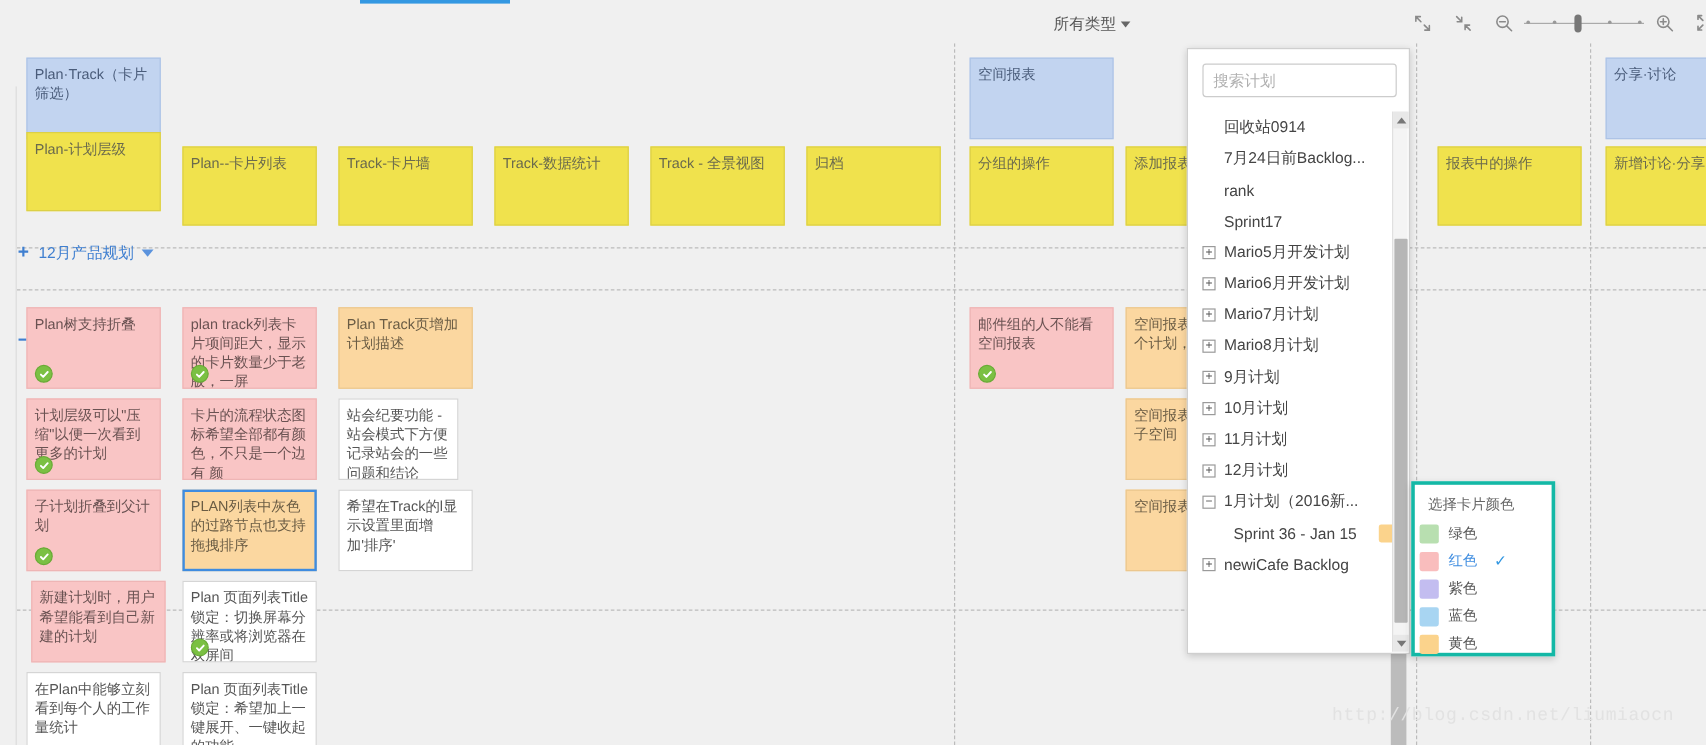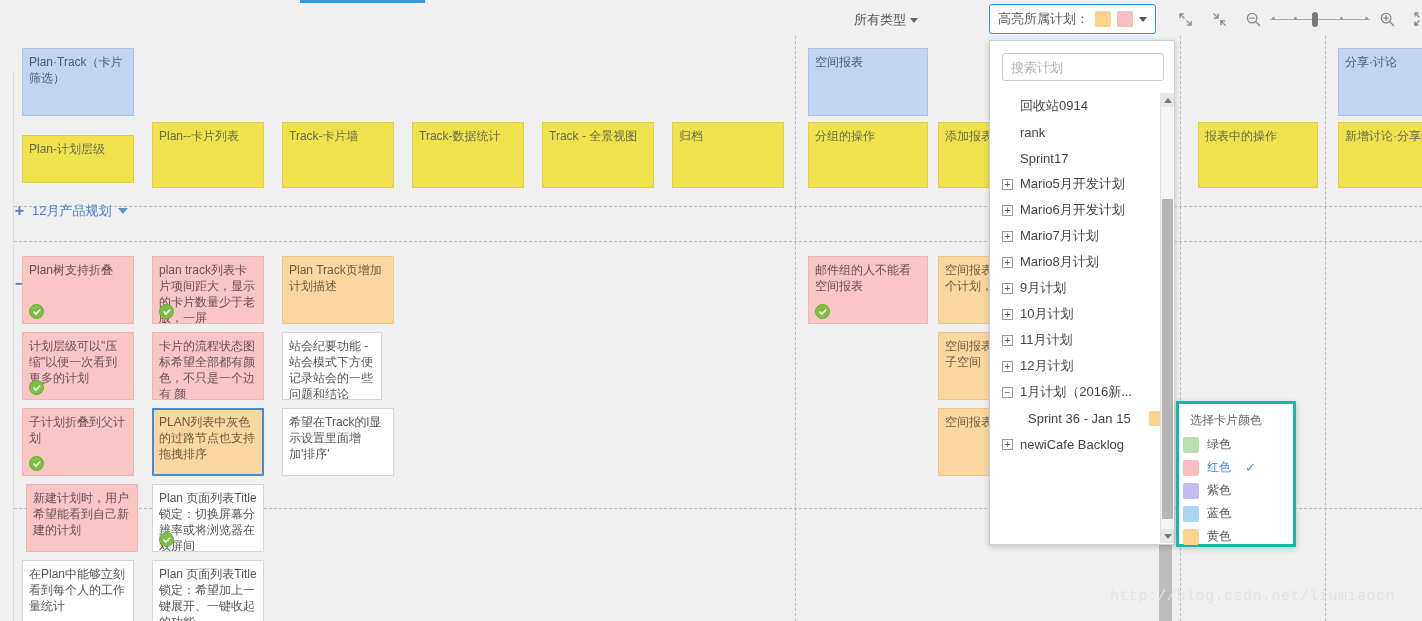--- a/index.html
+++ b/index.html
@@ -17,21 +17,21 @@
   
   .toolbar {
     position: absolute; left: 0; top: 0; width: 1422px; height: 36px;
     background: #f0f0f0;
   }
   .tab-indicator {
     position: absolute; left: 300px; top: 0; width: 125px; height: 3px;
     background: #3498e2;
   }
   .tb-type {
-    position: absolute; left: 854px; top: 11px;
+    position: absolute; left: 878px; top: 11px;
     font-size: 13px; color: #555; cursor: pointer;
     display: flex; align-items: center; gap: 4px;
   }
   .caret-down {
     display: inline-block; width: 0; height: 0;
     border-left: 4px solid transparent; border-right: 4px solid transparent;
     border-top: 5px solid #666;
   }
   .hl-plan {
     position: absolute; left: 989px; top: 4px; height: 30px;
@@ -197,26 +197,20 @@
 <div id="root">
 
   <div class="toolbar">
     <div class="tab-indicator"></div>
 
     <div class="tb-type">
       <span>所有类型</span>
       <span class="caret-down"></span>
     </div>
 
-    <div class="hl-plan">
-      <span>高亮所属计划：</span>
-      <span class="swatch" id="hl-sw-0" style="background: rgb(251, 211, 140);"></span>
-      <span class="swatch" id="hl-sw-1" style="background: rgb(249, 189, 189);"></span>
-      <span class="caret-down-sm"></span>
-    </div>
 
     <div class="tb-icons">
       <div class="tb-ico">
         <svg width="15" height="15" viewBox="0 0 16 16">
             <path d="M6 2 L2 2 L2 6 M2 2 L6.5 6.5 M10 14 L14 14 L14 10 M14 14 L9.5 9.5" stroke="#8a8a8a" stroke-width="1.4" fill="none" stroke-linecap="round"></path>
           </svg>
       </div>
       <div class="tb-ico">
         <svg width="15" height="15" viewBox="0 0 16 16">
             <path d="M2 2 L6.5 6.5 M6.5 2.5 L6.5 6.5 L2.5 6.5 M14 14 L9.5 9.5 M9.5 13.5 L9.5 9.5 L13.5 9.5" stroke="#8a8a8a" stroke-width="1.4" fill="none" stroke-linecap="round"></path>
@@ -269,21 +263,21 @@
         <div class="lane-head" style="left: 14px; top: 239px;">
           <span class="lane-toggle">−</span>
           <span>1月产品规划</span>
           <span class="lane-caret"></span>
         </div>
       </div>
     <div id="cards">
         <div class="card blue" style="left: 22px; top: 12px; width: 112px; height: 68px;"><span>Plan·Track（卡片筛选）</span></div>
         <div class="card blue" style="left: 808px; top: 12px; width: 120px; height: 68px;"><span>空间报表</span></div>
         <div class="card blue" style="left: 1338px; top: 12px; width: 120px; height: 68px;"><span>分享·讨论</span></div>
-        <div class="card yellow" style="left: 22px; top: 99px; width: 112px; height: 48px;"><span>Plan-计划层级</span></div>
+        <div class="card yellow" style="left: 22px; top: 74px; width: 112px; height: 66px;"><span>Plan-计划层级</span></div>
         <div class="card yellow" style="left: 152px; top: 86px; width: 112px; height: 66px;"><span>Plan--卡片列表</span></div>
         <div class="card yellow" style="left: 282px; top: 86px; width: 112px; height: 66px;"><span>Track-卡片墙</span></div>
         <div class="card yellow" style="left: 412px; top: 86px; width: 112px; height: 66px;"><span>Track-数据统计</span></div>
         <div class="card yellow" style="left: 542px; top: 86px; width: 112px; height: 66px;"><span>Track - 全景视图</span></div>
         <div class="card yellow" style="left: 672px; top: 86px; width: 112px; height: 66px;"><span>归档</span></div>
         <div class="card yellow" style="left: 808px; top: 86px; width: 120px; height: 66px;"><span>分组的操作</span></div>
         <div class="card yellow" style="left: 938px; top: 86px; width: 120px; height: 66px;"><span>添加报表</span></div>
         <div class="card yellow" style="left: 1198px; top: 86px; width: 120px; height: 66px;"><span>报表中的操作</span></div>
         <div class="card yellow" style="left: 1338px; top: 86px; width: 120px; height: 66px;"><span>新增讨论·分享的</span></div>
         <div class="card pink" style="left: 22px; top: 220px; width: 112px; height: 68px;"><span>Plan树支持折叠</span><span class="check">
@@ -333,20 +327,24 @@
 
   <div class="dropdown">
     <input class="dd-search" type="text" placeholder="搜索计划" style="">
     <div class="dd-list" id="dd-list">
         <div class="dd-item">
           <span class="dd-exp hidden-box"></span>
           <span>回收站0914</span>
         </div>
         <div class="dd-item">
           <span class="dd-exp hidden-box"></span>
+          <span>7月24日前Backlog...</span>
+        </div>
+        <div class="dd-item">
+          <span class="dd-exp hidden-box"></span>
           <span>rank</span>
         </div>
         <div class="dd-item">
           <span class="dd-exp hidden-box"></span>
           <span>Sprint17</span>
         </div>
         <div class="dd-item">
           <span class="dd-exp">+</span>
           <span>Mario5月开发计划</span>
         </div>

